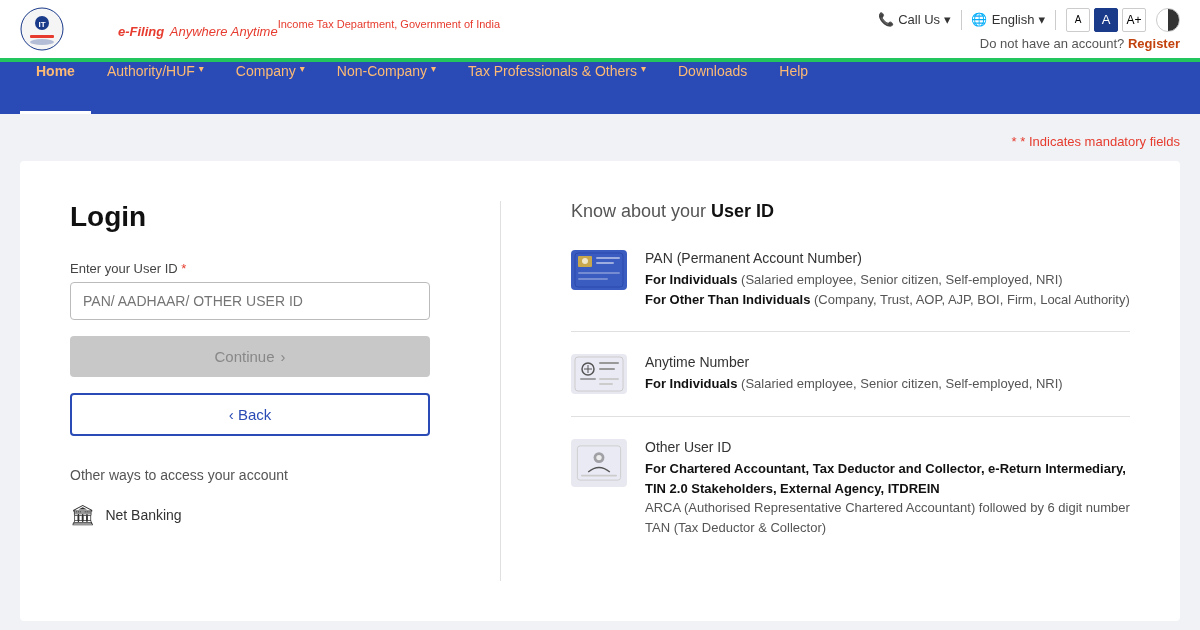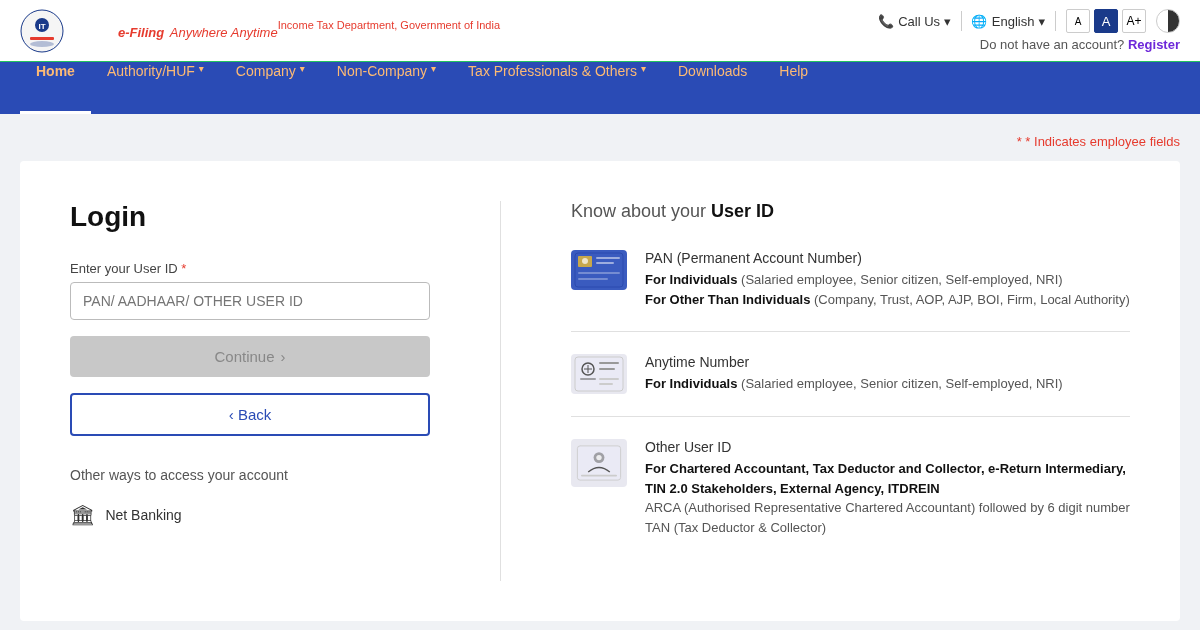--- a/index.html
+++ b/index.html
@@ -5,21 +5,21 @@
     * { margin: 0; padding: 0; box-sizing: border-box; }
     body { font-family: Arial, sans-serif; background: #f0f2f5; font-size: 14px; color: #333; }
 
     
     .top-bar {
       background: #fff;
       padding: 8px 20px;
       display: flex;
       align-items: center;
       justify-content: space-between;
-      border-bottom: 1px solid #22c55e;
+      border-bottom: 4px solid #22c55e;
       height: 62px;
     }
     .logo-area {
       display: flex;
       align-items: center;
       gap: 10px;
     }
     .logo-emblem {
       width: 44px;
       height: 44px;
@@ -103,21 +103,21 @@
       border: 1px solid #ccc;
       border-radius: 50%;
       cursor: pointer;
       background: linear-gradient(90deg, #fff 50%, #333 50%);
     }
     .register-line {
       font-size: 13px;
       color: #555;
     }
     .register-line a {
-      color: #6d28d9;
+      color: #c2410c;
       font-weight: bold;
       text-decoration: none;
     }
 
     
     .navbar {
       background: #2a4bb5;
       padding: 0 20px;
       display: flex;
       align-items: stretch;
@@ -383,21 +383,21 @@
     <span>Downloads</span>
   </div>
   <div class="nav-item">
     <span>Help</span>
   </div>
 </nav>
 
 <div class="main-content">
   <div class="mandatory-note">
     <span>*</span>
-    <span>* Indicates employee fields</span>
+    <span>* Indicates mandatory fields</span>
   </div>
 
   <div class="content-card">
 
     <div class="left-panel">
       <h1 class="login-title">Login</h1>
 
       <div class="field-label">
         <span>Enter your User ID</span>
         <span class="required-star"> *</span>

